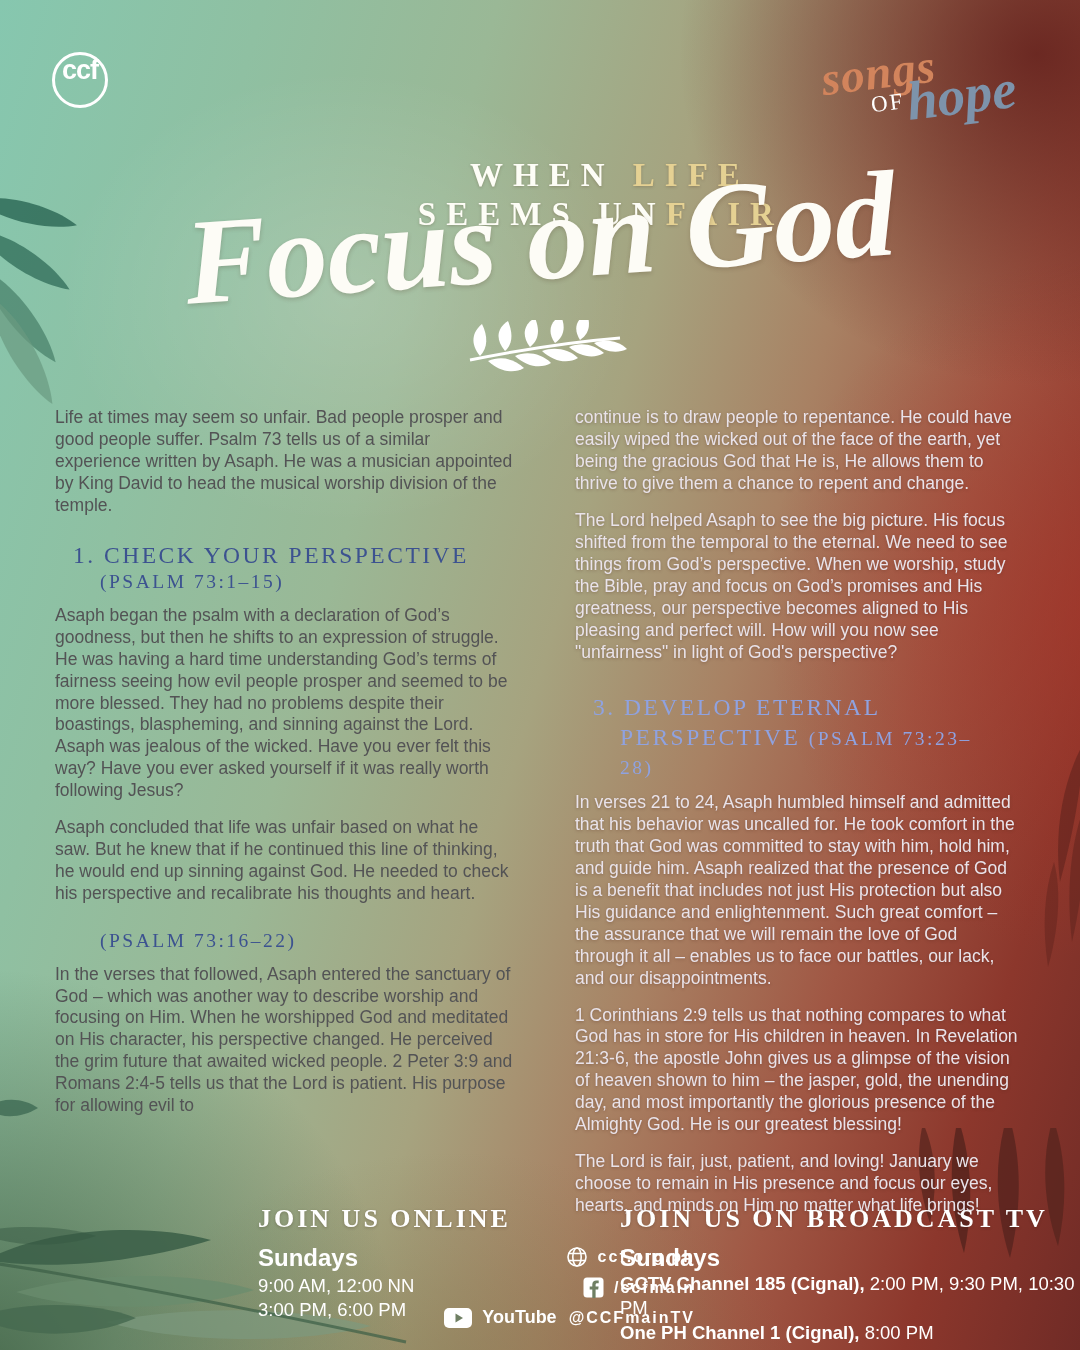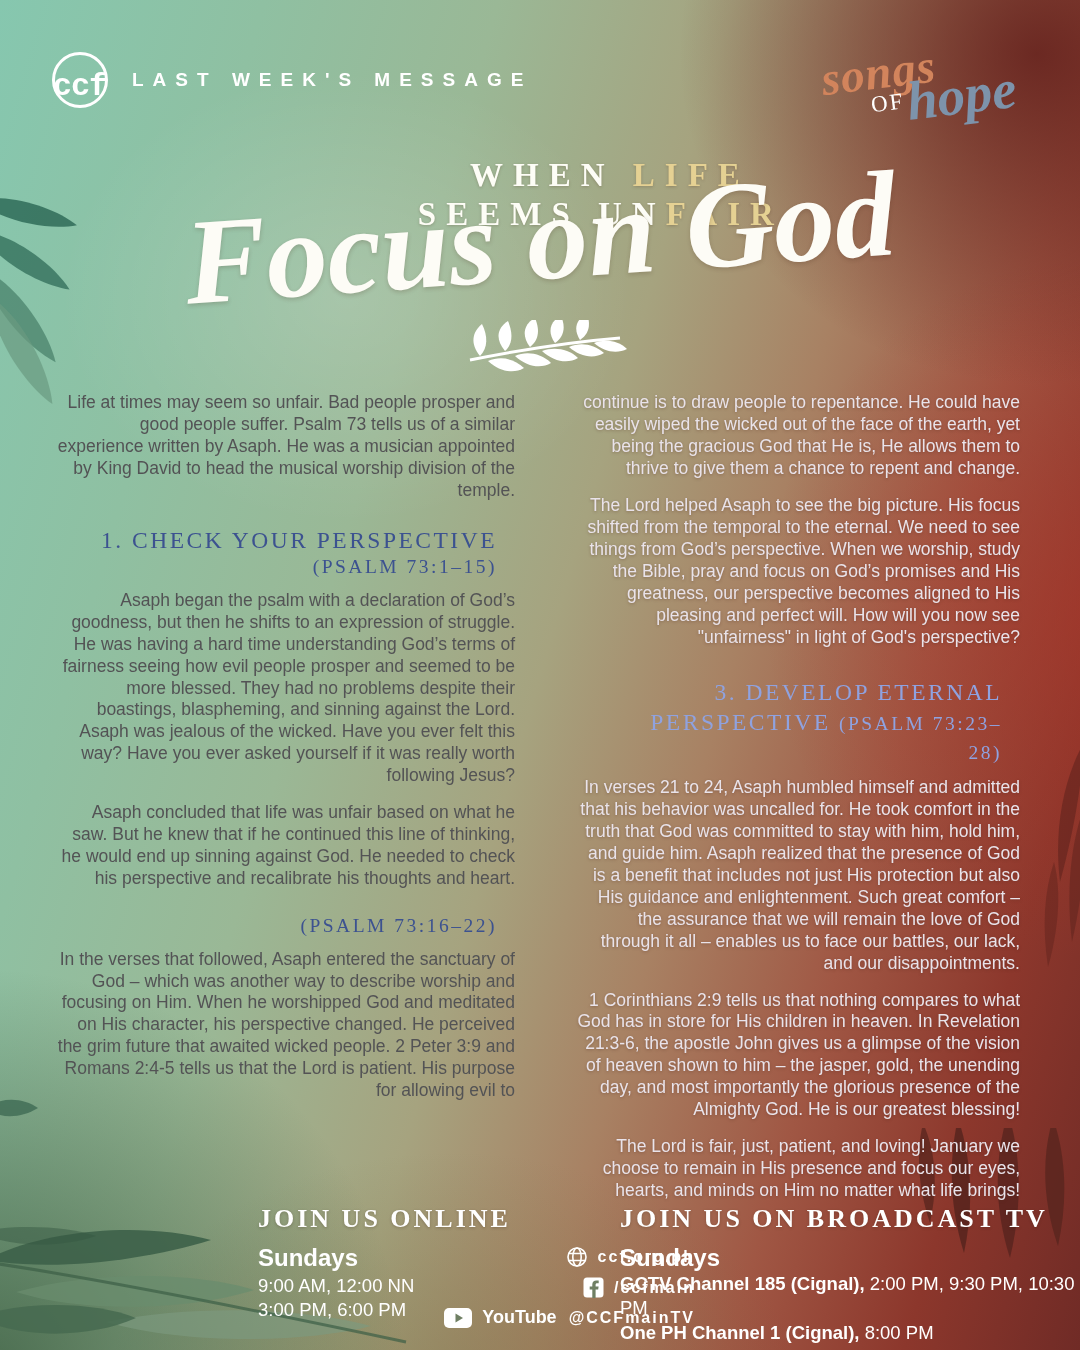--- a/index.html
+++ b/index.html
@@ -21,43 +21,43 @@
   .leaf-tl { position:absolute; top:168px; left:-18px; }
   .leaf-bl { position:absolute; top:1222px; left:-14px; }
   .leaf-ml { position:absolute; top:1088px; left:-6px; }
   .leaf-rm { position:absolute; top:742px; right:-4px; }
   .leaf-rb { position:absolute; top:1128px; right:-8px; }
 
   
   .brand { position:absolute; top:52px; left:52px; display:flex; align-items:center; gap:24px; }
   .logo-circle {
     width:56px; height:56px; border:3.5px solid #ffffff; border-radius:50%;
-    display:flex; align-items:flex-end; justify-content:center;
-    color:#fff; font-weight:bold; font-size:32px; letter-spacing:-1px;font-family:Liberation Mono, monospace;
+    display:flex; align-items:flex-start; justify-content:center;
+    color:#fff; font-weight:bold; font-size:27px; letter-spacing:-1px;
   }
   .kicker { color:#fff; font-weight:bold; font-size:19px; letter-spacing:9px; }
 
   .soh { position:absolute; top:38px; right:52px; width:210px; height:110px; transform:rotate(-7deg); }
   .soh-songs { position:absolute; top:2px; left:6px; color:#d2845c; font-family:"Liberation Serif", serif; font-style:italic; font-weight:bold; font-size:47px; letter-spacing:1px; }
   .soh-of { position:absolute; top:48px; left:52px; color:#fff; font-family:"Liberation Serif", serif; font-size:23px; letter-spacing:2px; }
   .soh-hope { position:absolute; top:30px; left:88px; color:#7d93ab; font-family:"Liberation Serif", serif; font-style:italic; font-weight:bold; font-size:55px; }
 
   
   .title-lines { position:absolute; top:156px; left:350px; width:520px; text-align:center;
     font-family:"Liberation Serif", serif; font-weight:bold; color:#fdfdf6;
     font-size:33px; letter-spacing:10px; line-height:1.18; text-shadow:0 1px 3px rgba(70,40,25,0.25); }
   .gold { color:#e5d193; }
   .title-script { position:absolute; top:168px; left:170px; width:740px; text-align:center;
     font-family:"Liberation Serif", serif; font-style:italic; font-weight:bold;
     font-size:122px; color:#fdfcf6; transform:rotate(-4deg);
     text-shadow:0 2px 4px rgba(70,40,25,0.2); }
   .wheat { position:absolute; top:320px; left:460px; }
 
   
-  .col { position:absolute; top:392px; font-size:17.5px; line-height:1.255;text-align:right; }
+  .col { position:absolute; top:407px; font-size:17.5px; line-height:1.255; }
   .col-left  { left:55px;  width:460px; color:#535355; }
   .col-right { left:575px; width:445px; color:#e9e3ea; text-shadow:0 1px 3px rgba(84,42,32,0.35); }
   .col p { margin-bottom:15px; }
 
   .sec-head { font-family:"Liberation Serif", serif; font-weight:normal; letter-spacing:2.5px; margin:24px 18px 10px; }
   .sec-head .l1 { font-size:23.5px; }
   .sec-head .ref { font-size:19.5px; padding-left:27px; }
   .blue  { color:#3c5290; }
   .lblue { color:#8fa2e0; text-shadow:none; }
   .ref-inline { font-size:19.5px; }
@@ -123,21 +123,20 @@
       <path d="M110 -15 C96 30 96 80 112 130 C124 80 124 28 110 -15 Z" opacity="0.75"></path>
       <path d="M155 -10 C143 30 145 75 160 118 C170 72 168 28 155 -10 Z" opacity="0.7"></path>
       <path d="M25 -5 C18 25 20 60 32 95 C40 58 38 24 25 -5 Z" opacity="0.7"></path>
     </g>
   </svg>
 
   <div class="brand">
     <div class="logo-circle">
       <span>ccf</span>
     </div>
-    <div class="kicker">LAST WEEK'S MESSAGE</div>
   </div>
 
   <div class="soh">
     <span class="soh-songs">songs</span>
     <span class="soh-of">OF</span>
     <span class="soh-hope">hope</span>
   </div>
 
   <div class="title-lines">
     <div><span>WHEN </span><span class="gold">LIFE</span></div>

